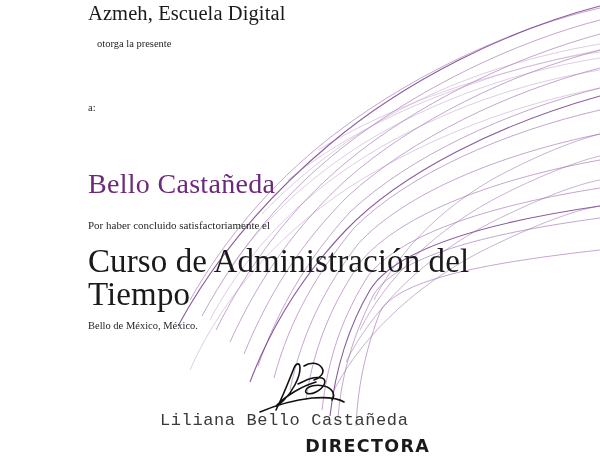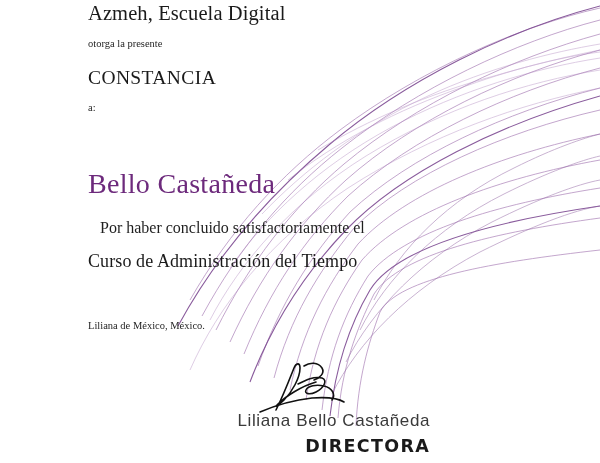--- a/index.html
+++ b/index.html
@@ -40,21 +40,21 @@
     top: 2px;
     left: 0;
     font-size: 20.5px;
     color: #1a1a1a;
     letter-spacing: 0.1px;
     white-space: nowrap;
   }
   .otorga {
     position: absolute;
     top: 38px;
-    left: 0;
+    left: 9px;
     font-size: 10.5px;
     color: #1f1f1f;
   }
   .constancia {
     position: absolute;
     top: 67px;
     left: 0;
     font-size: 19.5px;
     color: #1a1a1a;
     letter-spacing: 0.4px;
@@ -78,30 +78,30 @@
     position: absolute;
     top: 168px;
     left: 0;
     font-size: 28px;
     color: #6d2a7c;
     letter-spacing: 0.3px;
   }
   .por-haber {
     position: absolute;
     top: 219px;
-    left: 12px;
-    font-size: 16px;
+    left: 0;
+    font-size: 11px;
     color: #1f1f1f;
   }
   .course-name {
     position: absolute;
     top: 245px;
     left: 0;
     width: 420px;
-    font-size: 18px;
+    font-size: 33px;
     line-height: 33px;
     color: #1a1a1a;
     letter-spacing: 0.1px;
   }
   .details {
     position: absolute;
     top: 319px;
     left: 0;
     font-size: 10.5px;
     line-height: 14.5px;
@@ -122,22 +122,22 @@
     left: 80px;
     top: -10px;
     width: 120px;
     height: 58px;
   }
   .signature-name {
     position: absolute;
     top: 41px;
     left: 0;
     width: 270px;
-    text-align: right;
-    font-family: Liberation Sans, sans-serif;
+    text-align: left;
+    font-family: Liberation Mono, monospace;
     font-size: 17px;
     color: #3a3a3a;
     letter-spacing: 0.6px;
   }
   .signature-role {
     position: absolute;
     top: 66px;
     left: 0;
     width: 270px;
     text-align: right;
@@ -185,27 +185,26 @@
       <path d="M204 300 C230 248 278 200 344 168 C384 148 414 138 430 134"></path>
       <path d="M190 330 C216 278 266 228 334 194 C378 172 412 160 430 156"></path>
       <path d="M176 362 C202 310 252 258 322 222 C370 198 408 184 430 180"></path>
       <path d="M162 394 C188 342 238 290 310 252 C362 226 404 210 430 206"></path>
     </g>
   </svg>
 
   <div class="content">
     <div class="org-title">Azmeh, Escuela Digital</div>
     <div class="otorga">otorga la presente</div>
-    <div class="constancia">CONSTANCIA</div>
     <div class="a-label">a:</div>
     <div class="recipient-last">Bello Castañeda</div>
     <div class="por-haber">Por haber concluido satisfactoriamente el</div>
     <div class="course-name">Curso de Administración del Tiempo</div>
     <div class="details">
-      <div>Liliana de México, México.</div>
+      <div>Bello de México, México.</div>
     </div>
   </div>
 
   <div class="signature-block">
     <svg id="signature-mark" viewBox="0 0 120 58" aria-hidden="true">
       <g fill="none" stroke="#111111" stroke-width="1.6" stroke-linecap="round">
         <path d="M36 50 C44 34 50 18 54 8 C56 3 60 2 60 8 C60 18 52 32 44 40 C38 46 34 48 38 44 C46 36 62 26 76 22"></path>
         <path d="M58 24 C66 20 74 16 82 18 C88 20 84 28 76 32 C70 35 64 34 66 30 C68 26 76 24 84 26 C92 28 96 34 92 40"></path>
         <path d="M20 52 C34 46 54 40 72 38 C86 37 98 38 104 42"></path>
         <path d="M64 6 C70 2 78 2 82 8 C85 13 80 18 74 20"></path>

